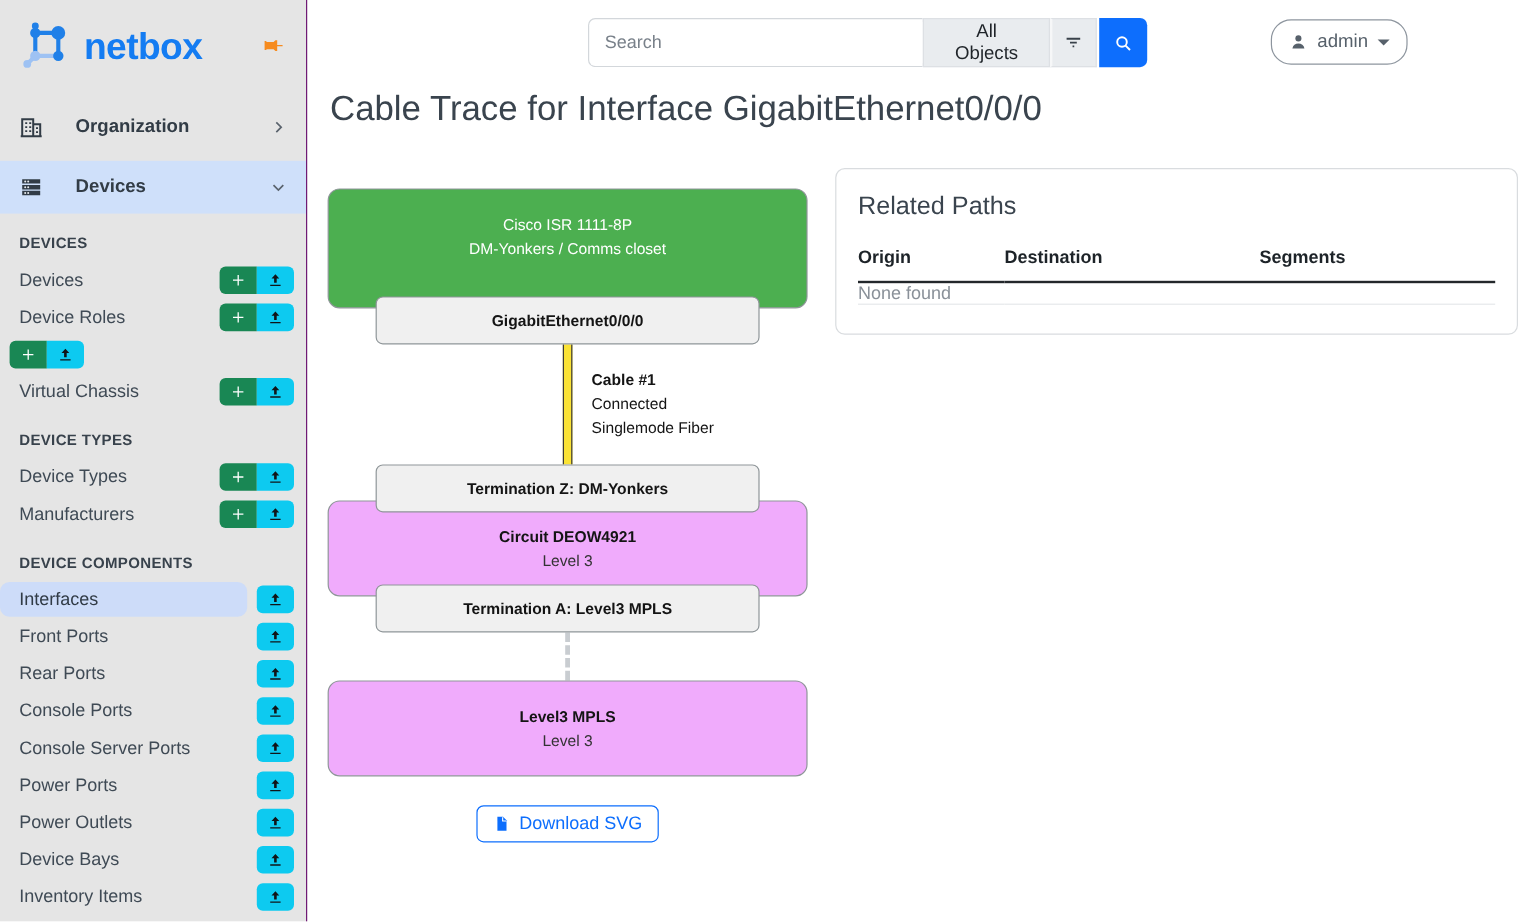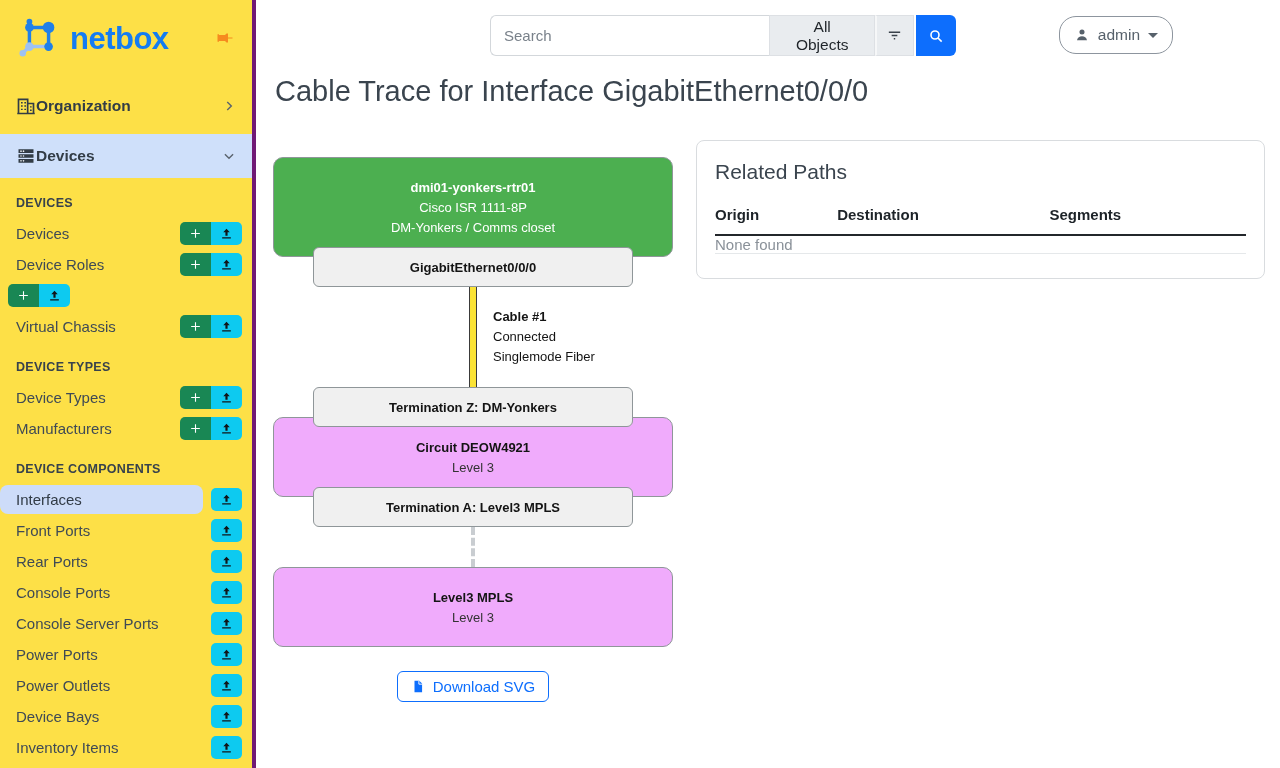--- a/index.html
+++ b/index.html
@@ -2,29 +2,29 @@
 <html style="--accent: #0d6efd; --success: #198754; --info: #0dcaf0; --device_green: #4caf50; --cable_yellow: #fbe335; --completion: #1e8b57;"><head>
 <meta charset="utf-8">
 <title>NetBox</title>
 <style>
   * { box-sizing: border-box; margin: 0; padding: 0; }
   html,body { width:1280px; height:768px; overflow:hidden; }
   body { font-family:"Liberation Sans", sans-serif; background:#fff; position:relative; }
 
   
   .sidebar { position:absolute; left:0; top:0; width:256px; height:768px;
-             background:#fde047; border-right:4px solid #701a75; }
+             background:#e5e5e5; border-right:1px solid #701a75; }
   .logo-row { height:78px; display:flex; align-items:center; padding:0 16px; }
   .logo-mark { width:46px; height:46px; }
   .logo-text { font-size:31px; font-weight:700; color:#147cf2; margin-left:8px; letter-spacing:-0.5px; }
   .pin-btn { margin-left:auto; background:none; border:none; cursor:pointer; color:#f68b1f;
              width:22px; height:22px; }
   .pin-btn svg { width:18px; height:18px; transform:rotate(-90deg); }
 
-  .menu-row { height:44px; margin-top:6px; display:flex; align-items:center; gap:0;
+  .menu-row { height:44px; margin-top:6px; display:flex; align-items:center; gap:27px;
               padding:0 16px; font-size:15.5px; font-weight:600; color:#323c46; cursor:pointer; }
   .menu-row.active { background:#cfe0fa; }
   .menu-row .m-ic { width:20px; height:20px; color:#323c46; flex:0 0 auto; }
   .menu-row .chev { margin-left:auto; width:14px; height:14px; color:#5a636d; }
 
   .side-section-header { margin:18px 16px 8px; font-size:12.5px; font-weight:700;
                          color:#38424c; letter-spacing:.3px; }
   .side-item { height:31px; display:flex; align-items:center; margin:0 10px 0 0; }
   .item-hl { flex:1; height:29px; display:flex; align-items:center; padding-left:16px;
              border-radius:8px; font-size:15px; color:#3f4a55; cursor:pointer; }
@@ -440,21 +440,20 @@
       <span class="caret"></span>
     </button>
   </div>
 
   <h1 class="page-title">Cable Trace for Interface GigabitEthernet0/0/0</h1>
 
   <div class="trace-wrap">
     <div class="diagram">
 
       <div class="node device-box">
-        <div class="nm">dmi01-yonkers-rtr01</div>
         <div>Cisco ISR 1111-8P</div>
         <div>DM-Yonkers / Comms closet</div>
       </div>
 
       <div class="node term iface">
         <span>GigabitEthernet0/0/0</span>
       </div>
 
       <div class="cable-line"></div>
       <div class="cable-info">

